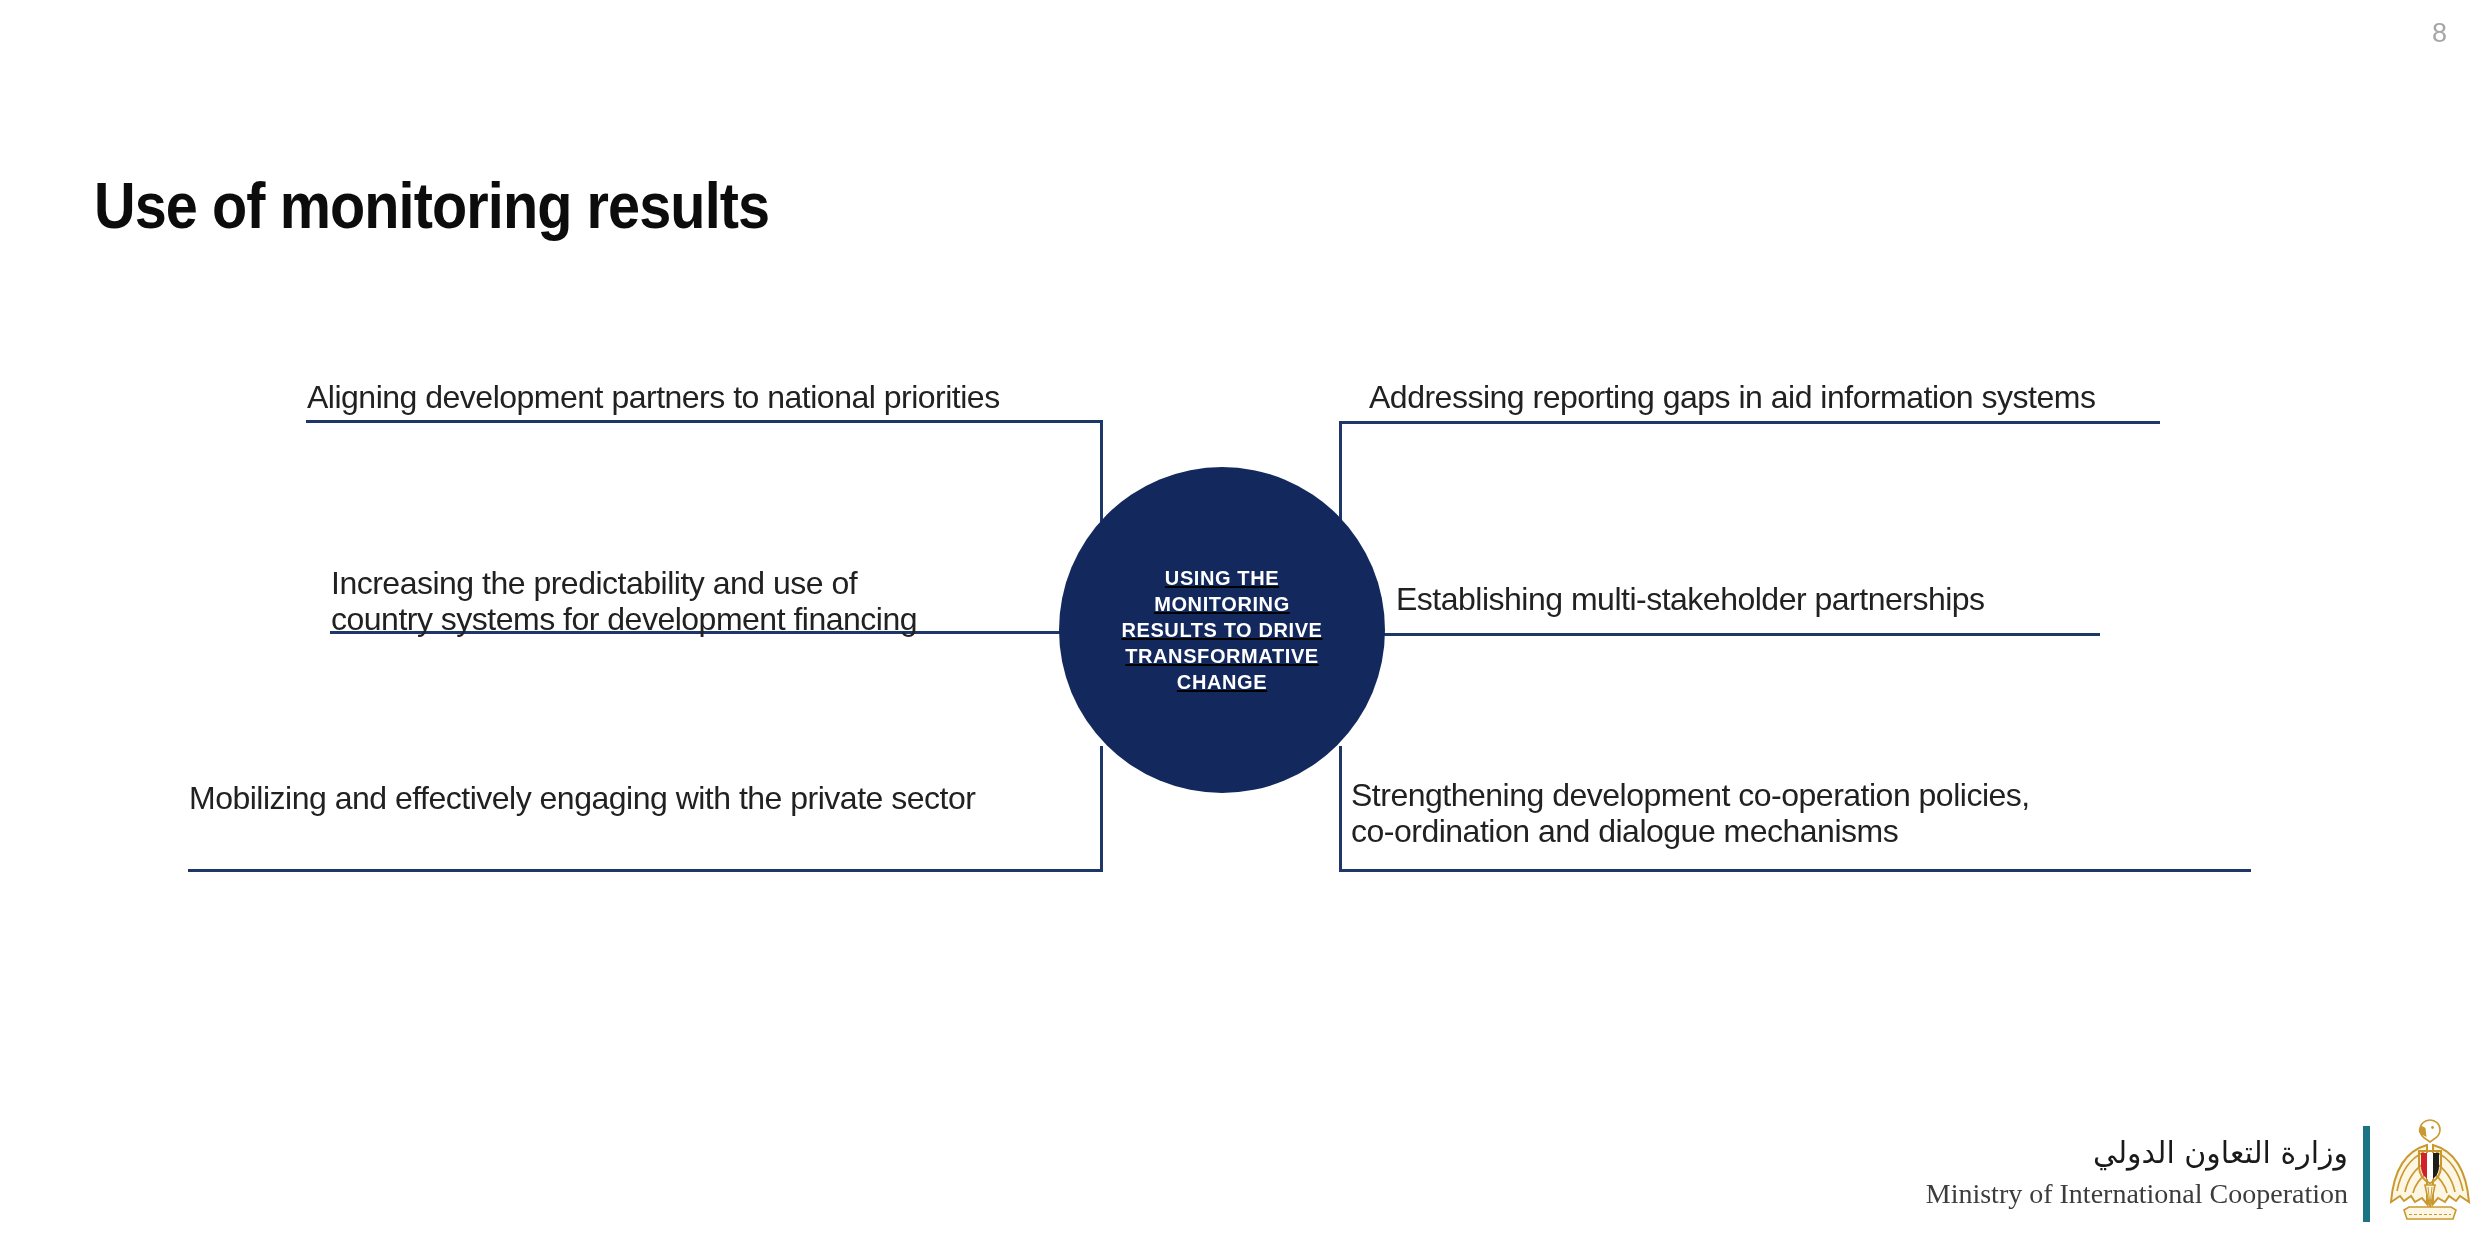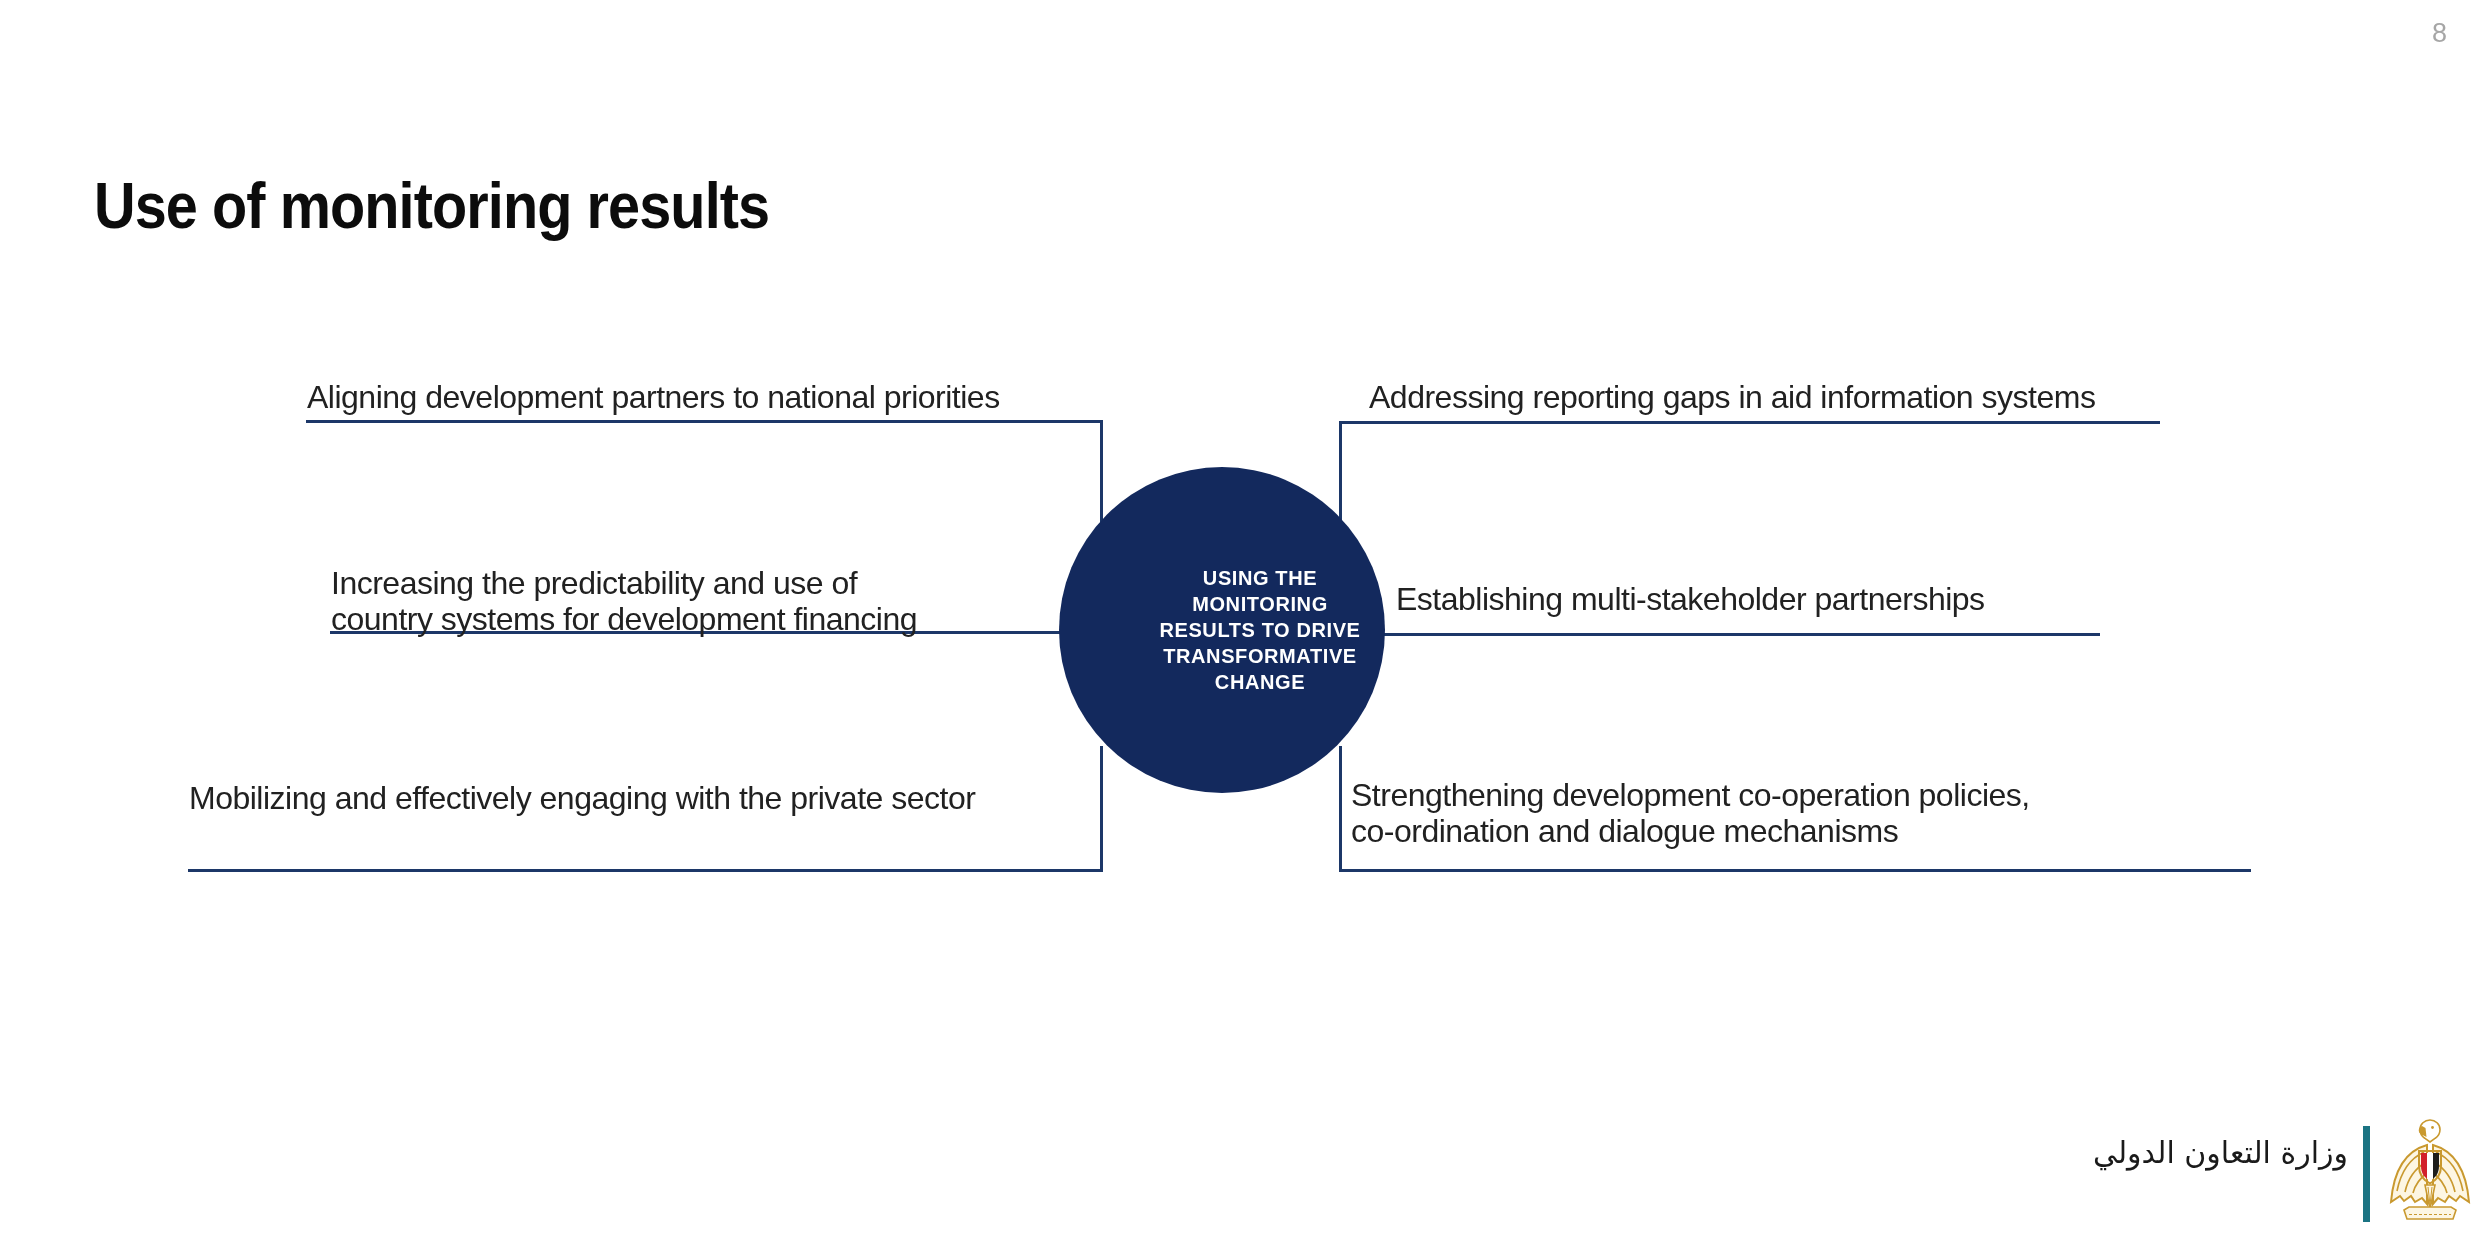--- a/index.html
+++ b/index.html
@@ -26,21 +26,21 @@
   .l3v{left:1100px;top:746px;width:3px;height:126px;}
   .r1h{left:1339px;top:421px;width:821px;height:3px;}
   .r1v{left:1339px;top:421px;width:3px;height:125px;}
   .r2h{left:1372px;top:633px;width:728px;height:3px;}
   .r3h{left:1339px;top:869px;width:912px;height:3px;}
   .r3v{left:1339px;top:746px;width:3px;height:126px;}
   
   .center-circle{
     position:absolute;left:1059px;top:467px;width:326px;height:326px;
     background:#13295d;border-radius:50%;z-index:2;
-    display:flex;align-items:center;justify-content:flex-end;
+    display:flex;align-items:center;justify-content:center;text-decoration:underline;
   }
   .center-circle .ctext{
     width:250px;text-align:center;color:#ffffff;font-size:20px;font-weight:700;
     line-height:26px;letter-spacing:0.6px;white-space:pre-line;
   }
   
   .label{
     position:absolute;z-index:3;font-size:32px;font-weight:400;color:#212121;
     letter-spacing:-0.5px;line-height:36px;white-space:pre-line;
   }
@@ -99,20 +99,21 @@
 <div class="label lab-l2">Increasing the predictability and use of
 country systems for development financing</div>
 <div class="label lab-l3">Mobilizing and effectively engaging with the private sector</div>
 <div class="label lab-r1">Addressing reporting gaps in aid information systems</div>
 <div class="label lab-r2">Establishing multi-stakeholder partnerships</div>
 <div class="label lab-r3">Strengthening development co-operation policies,
 co-ordination and dialogue mechanisms</div>
 
 <div class="footer-text">
   <div class="ministry-ar" dir="rtl">وزارة التعاون الدولي</div>
+  <div class="ministry-en">Ministry of International Cooperation</div>
 </div>
 <div class="teal-bar"></div>
 
 <svg class="emblem" viewBox="0 0 88 104" xmlns="http://www.w3.org/2000/svg">
 
   <g>
     <path d="M41 26C23 31 8 47 5 83l9-6 4 5 7-5 4 6 7-4 5 6V26z" fill="#fdf6e3" stroke="#c9992f" stroke-width="2"></path>
     <path d="M38 33C25 39 15 52 11 72 M40 43C30 49 22 59 19 73 M42 53c-8 6-13 13-15 21" fill="none" stroke="#c9992f" stroke-width="1.6"></path>
   </g>
 

